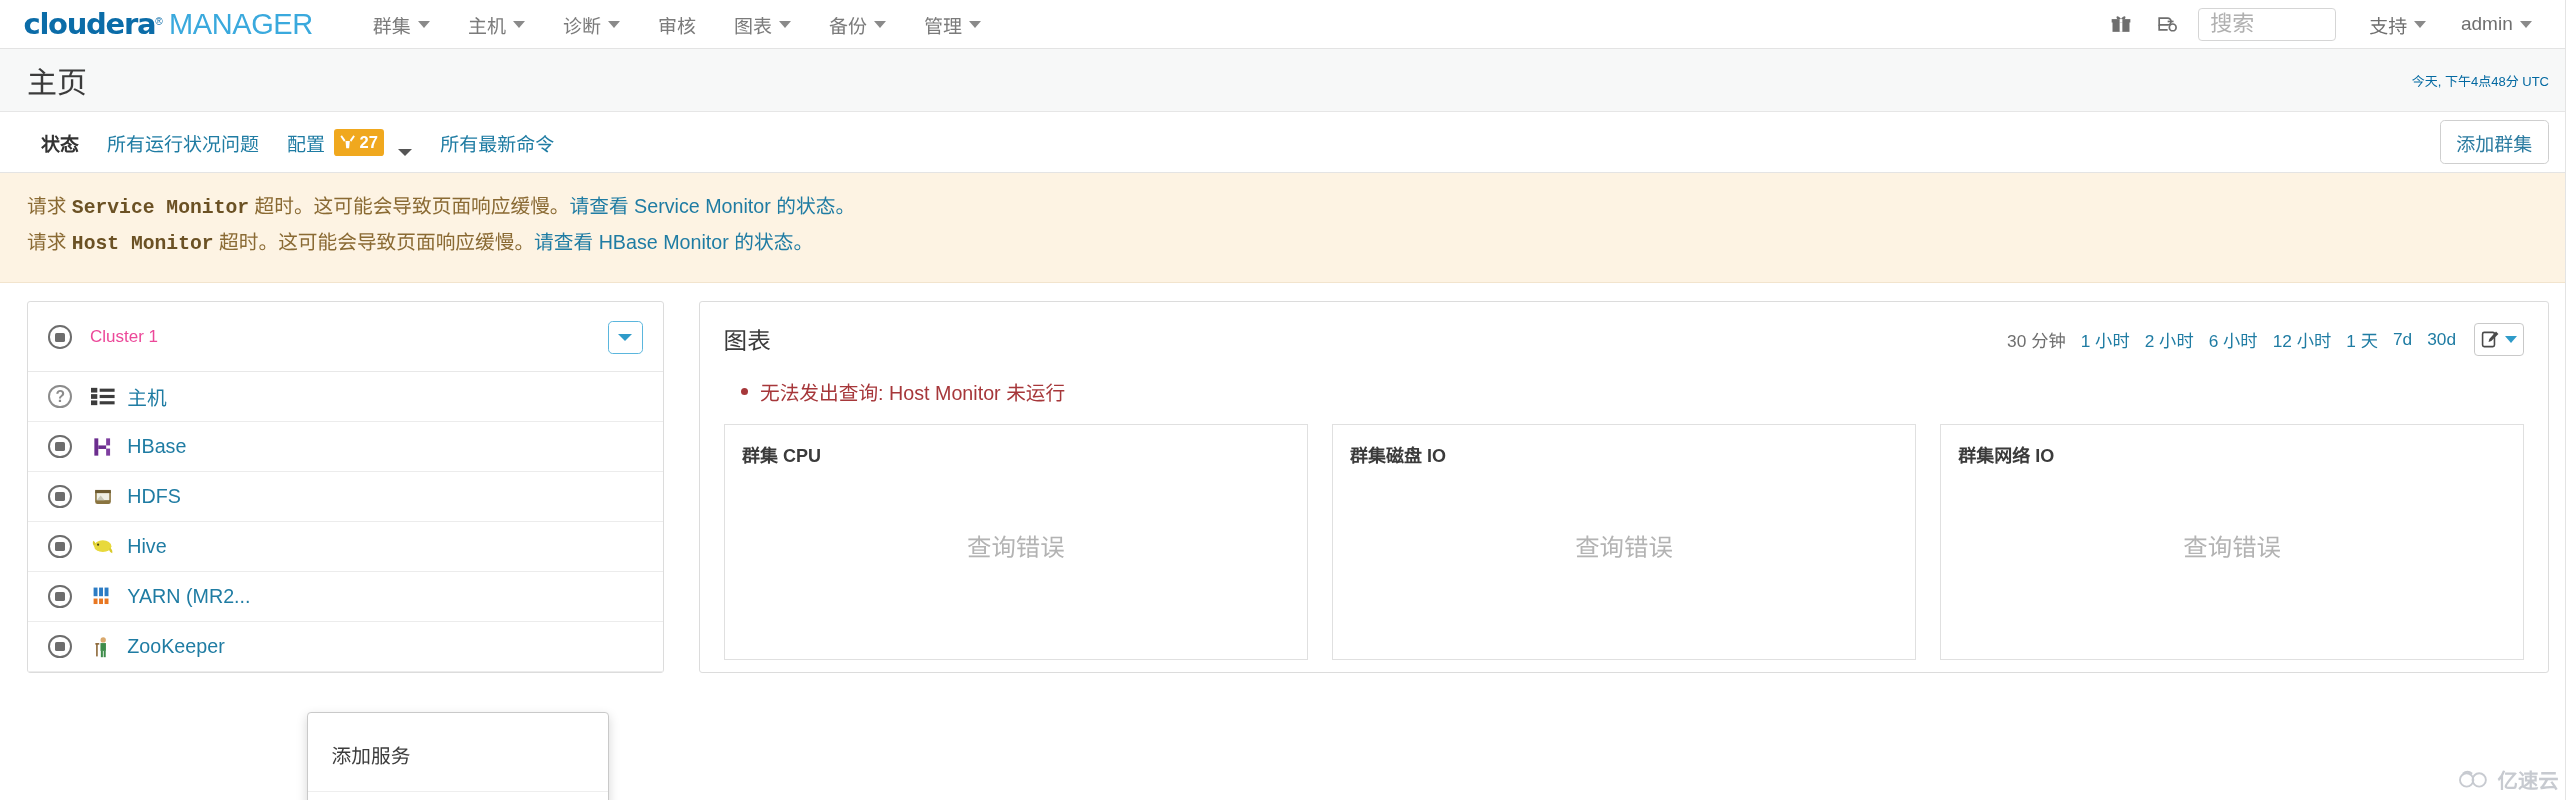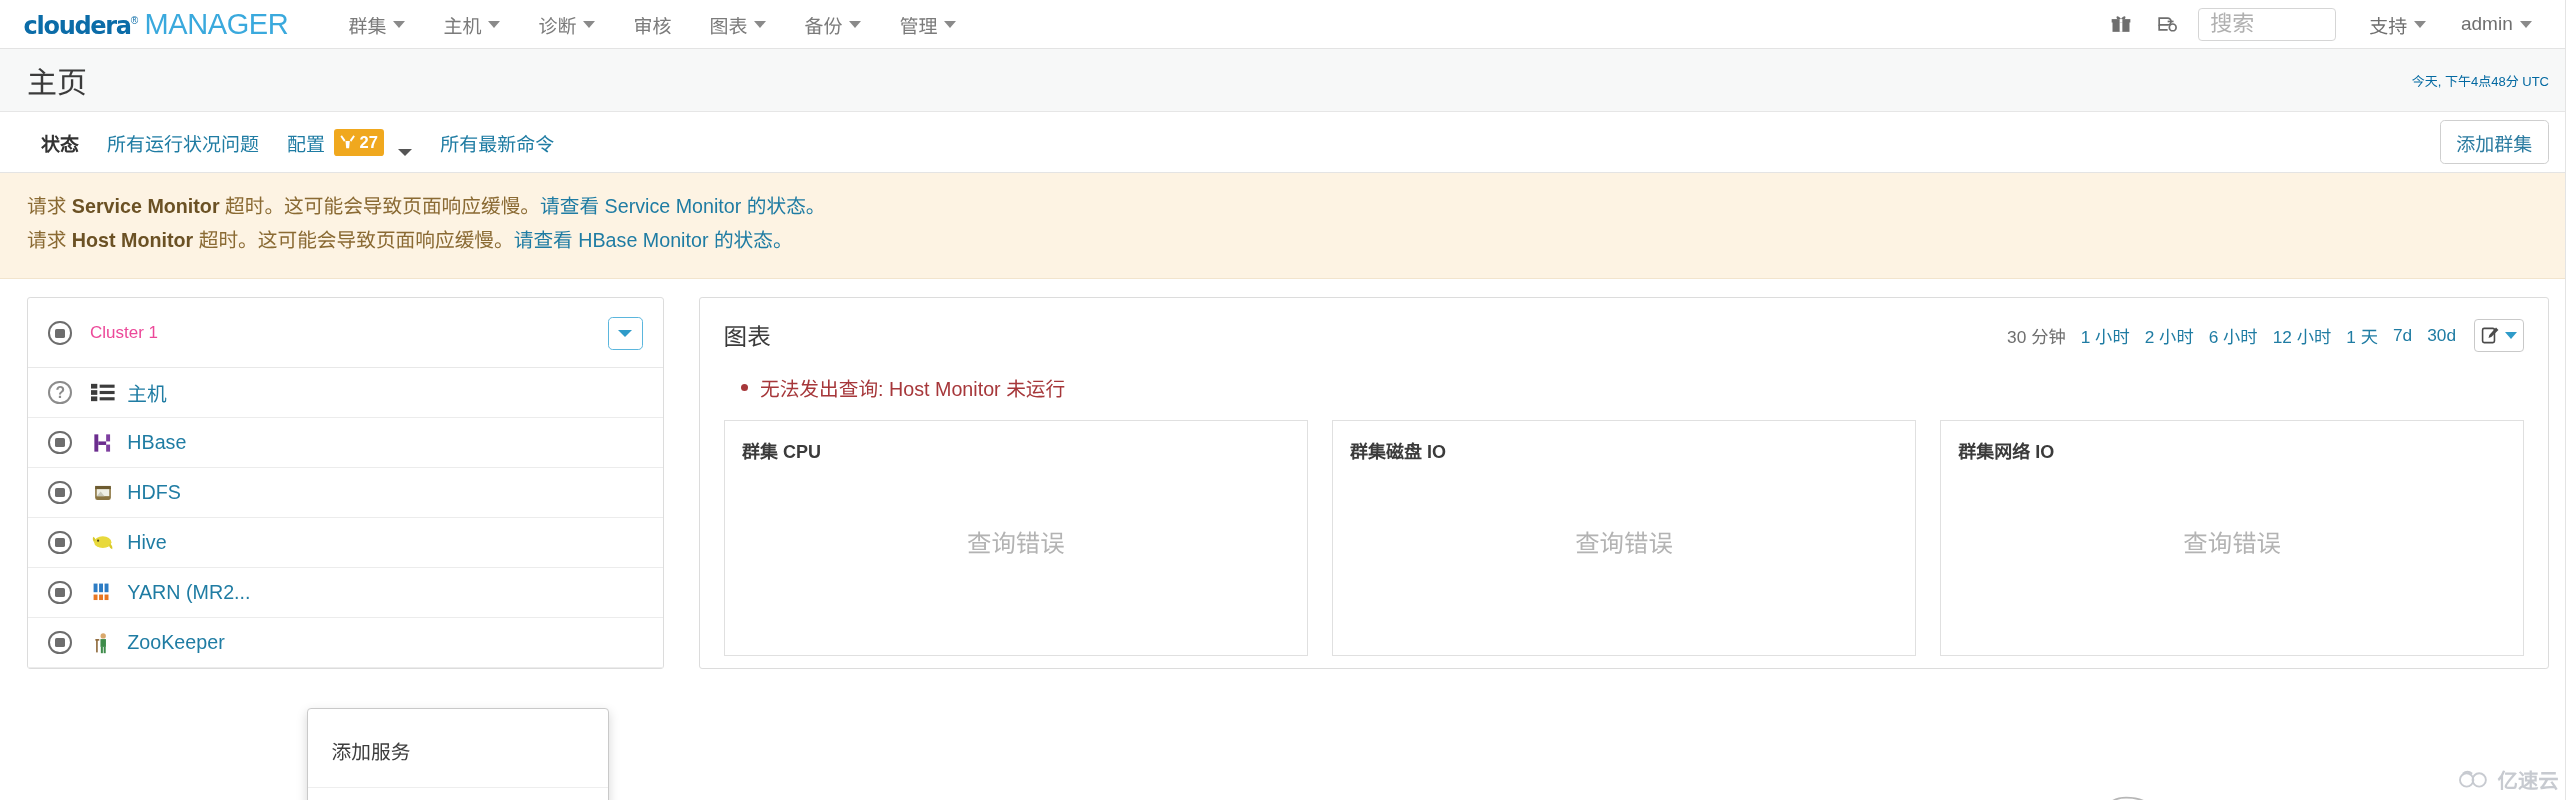--- a/index.html
+++ b/index.html
@@ -16,21 +16,21 @@
     height: 49px;
     background: #ffffff;
     border-bottom: 0.8px solid #e3e3e3;
     display: flex;
     align-items: center;
     padding: 0 27px 0 23.6px;
     position: relative;
   }
   .brand { display: flex; align-items: baseline; margin-right: 41px; user-select: none; }
   .brand-cloudera {
-    font-size: 24px; font-weight: bold; color: #0b6ca8;
+    font-size: 29px; font-weight: bold; color: #0b6ca8;
     letter-spacing: -1.3px; font-family: "DejaVu Sans", sans-serif;
   }
   .brand-reg { font-size: 10.2px; color: #0b6ca8; vertical-align: super; position: relative; top: -9.4px; }
   .brand-manager {
     font-size: 29px; color: #3aa9dd; letter-spacing: -0.4px; margin-left: 6.3px;
     font-family: "Liberation Sans", sans-serif; font-weight: 400;
   }
 
   .nav-items { display: flex; align-items: center; gap: 0px; }
   .nav-item {
@@ -102,21 +102,21 @@
   }
 
   
   .warnbar {
     background: #fdf3e3; padding: 17.3px 27px 20.4px 27px;
     border-bottom: 0.8px solid #f2e4cd;
   }
   .warn-line {
     font-size: 19.7px; color: #8a6a33; line-height: 1.72; white-space: nowrap;
   }
-  .warn-line b { color: #6b5124; font-weight: bold; }
+  .warn-line b { color: #6b5124; font-weight: bold; font-family: Liberation Mono, monospace; }
   .warn-link { color: #1f7ca3; cursor: pointer; }
 
   
   .content {
     display: flex; gap: 35px; padding: 17.3px 27px 0 27px;
     background: #ffffff; position: relative;
   }
 
   
   .panel {

